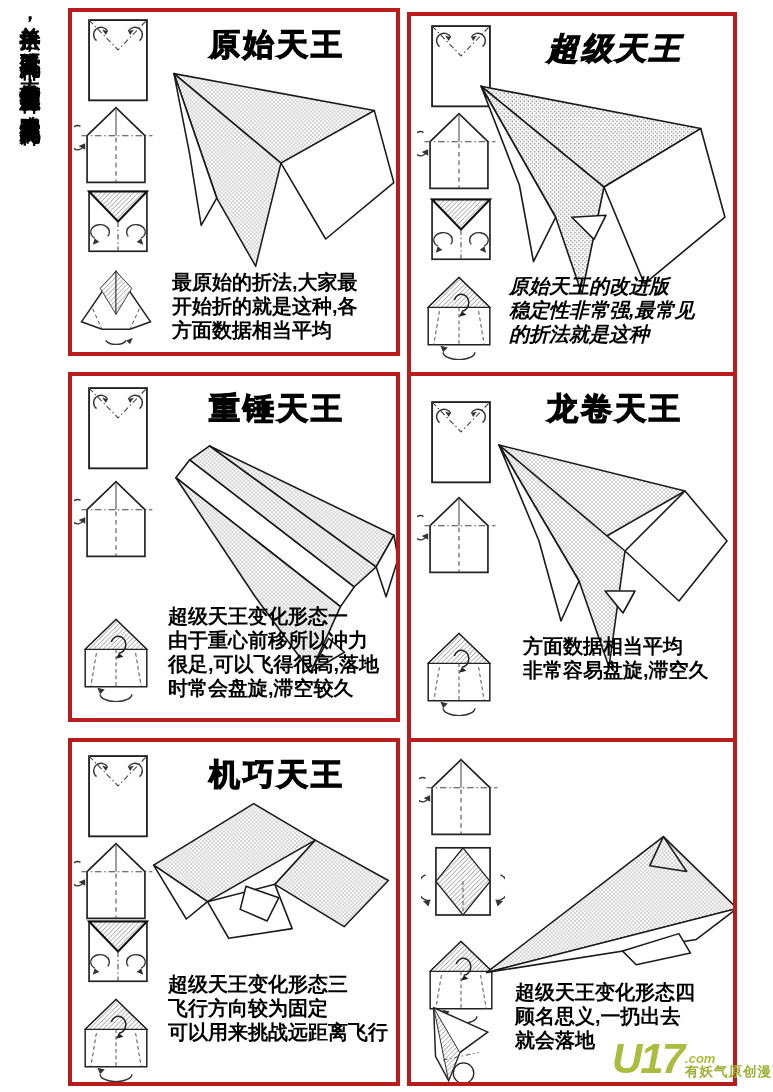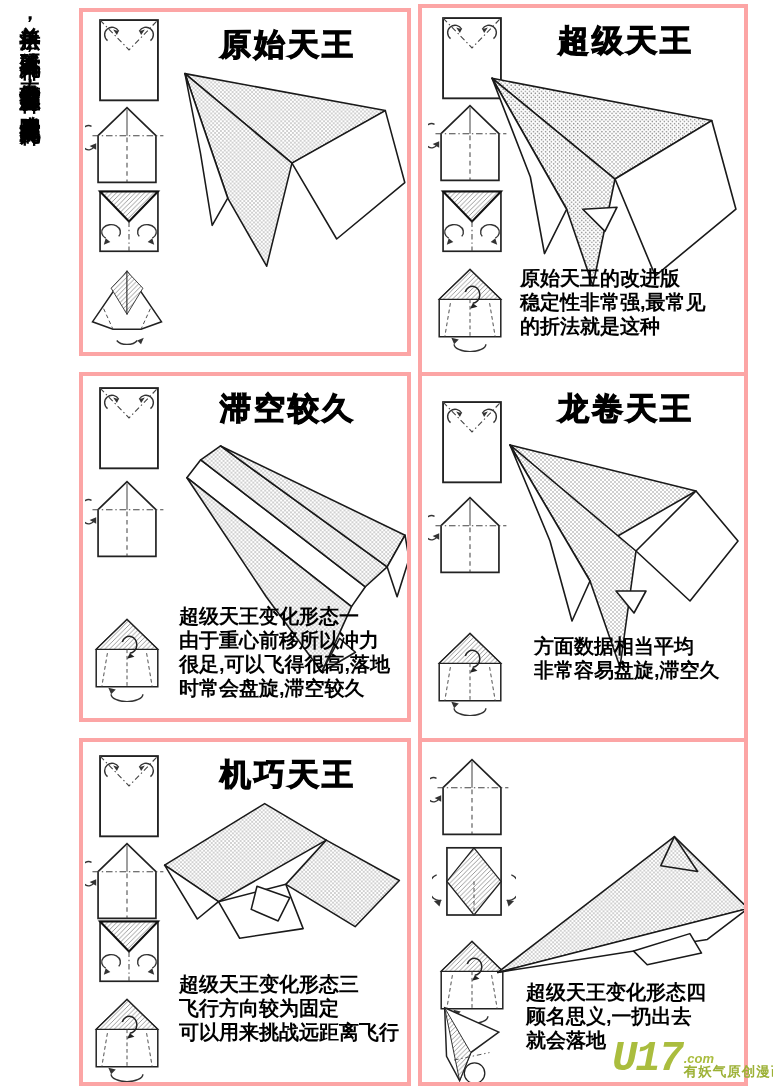--- a/index.html
+++ b/index.html
@@ -6,44 +6,44 @@
   .page{
     position:relative;width:773px;height:1092px;background:#ffffff;
     font-family:"Liberation Sans","DejaVu Sans",sans-serif;color:#111;overflow:hidden;
   }
   .side-note{
     position:absolute;left:8px;top:10px;height:730px;width:44px;
     writing-mode:vertical-rl;text-orientation:upright;
     font-size:21px;font-weight:600;line-height:44px;letter-spacing:1px;color:#000;
   }
   .panel{
-    position:absolute;border:4px solid #fca5a5;background:#fff;
-    box-sizing:border-box;overflow:hidden;margin-left:11px;
+    position:absolute;border:4px solid #b91c1c;background:#fff;
+    box-sizing:border-box;overflow:hidden;
   }
   .p1{left:68px;top:8px;width:332px;height:348px;}
-  .p2{left:407px;top:4px;width:330px;height:376px;}
+  .p2{left:407px;top:12px;width:330px;height:376px;font-style:italic;}
   .p3{left:68px;top:372px;width:332px;height:350px;}
   .p4{left:407px;top:372px;width:330px;height:382px;}
   .p5{left:68px;top:738px;width:332px;height:348px;padding-left:27px;}
   .p6{left:407px;top:738px;width:330px;height:348px;}
   .panel-title{
     position:absolute;top:12px;left:92px;right:6px;margin:0;text-align:center;
     font-size:31px;font-weight:900;letter-spacing:3px;color:#000;
     -webkit-text-stroke:1.2px #000;white-space:nowrap;
   }
   .p6 .panel-title{top:16px;}
   .step{position:absolute;width:84px;height:94px;}
   .plane{position:absolute;}
   .desc{
     position:absolute;margin:0;font-size:20px;line-height:24px;font-weight:600;
     color:#000;white-space:pre-line;letter-spacing:0px;
   }
   .watermark{position:absolute;left:612px;top:1038px;width:160px;line-height:1;z-index:5;}
   .wm-row{display:flex;align-items:flex-end;}
-  .wm-logo{font-size:42px;font-weight:900;font-style:italic;color:#aabd3e;letter-spacing:-2px;font-family:Liberation Mono, monospace;}
+  .wm-logo{font-size:42px;font-weight:900;font-style:italic;color:#aabd3e;letter-spacing:-2px;}
   .wm-side{margin-left:2px;padding-bottom:2px;}
   .wm-com{display:block;font-size:13px;font-weight:800;font-style:italic;color:#aabd3e;}
   .wm-tagline{display:block;font-size:13.5px;font-weight:800;color:#9cb135;letter-spacing:1px;white-space:nowrap;}
   svg{display:block;}
 </style>
 </head>
 <body>
 
 <svg width="0" height="0" style="position:absolute" aria-hidden="true">
   <defs>
@@ -142,20 +142,23 @@
         <use href="#step-planefront"></use>
       </svg>
     <svg class="plane" style="left:86px;top:48px" width="242" height="214" viewBox="0 0 240 220">
       <g stroke="#1a1a1a" stroke-width="1.6" stroke-linejoin="round">
         <polygon points="12,14 218,52 122,106" fill="url(#dots)"></polygon>
         <polygon points="218,52 238,126 168,184 122,106" fill="#fff"></polygon>
         <polygon points="12,14 122,106 96,212 56,142" fill="url(#dots)"></polygon>
         <polygon points="12,14 56,142 40,170 28,96" fill="#fff"></polygon>
       </g>
     </svg>
+    <p class="desc" style="left:100px;top:258px">最原始的折法,大家最
+开始折的就是这种,各
+方面数据相当平均</p>
   </section>
 
   <section class="panel p2">
     <h2 class="panel-title">超级天王</h2>
     <svg class="step" style="left:8px;top:6px" viewBox="0 0 90 100">
         <use href="#step-paper"></use>
       </svg>
     <svg class="step" style="left:6px;top:88px" viewBox="0 0 90 100">
         <use href="#step-house"></use>
       </svg>
@@ -173,21 +176,21 @@
         <polygon points="10,22 84,152 62,196 48,120" fill="#fff"></polygon>
         <polygon points="100,152 134,150 122,174" fill="#fff"></polygon>
       </g>
     </svg>
     <p class="desc" style="left:98px;top:258px">原始天王的改进版
 稳定性非常强,最常见
 的折法就是这种</p>
   </section>
 
   <section class="panel p3">
-    <h2 class="panel-title">滞空较久</h2>
+    <h2 class="panel-title">重锤天王</h2>
     <svg class="step" style="left:4px;top:8px" viewBox="0 0 90 100">
         <use href="#step-paper"></use>
       </svg>
     <svg class="step" style="left:2px;top:96px" viewBox="0 0 90 100">
         <use href="#step-house"></use>
       </svg>
     <svg class="step" style="left:2px;top:232px" viewBox="0 0 90 100">
         <use href="#step-housetri"></use>
       </svg>
     <svg class="plane" style="left:88px;top:56px" width="238" height="256" viewBox="0 0 240 250">

